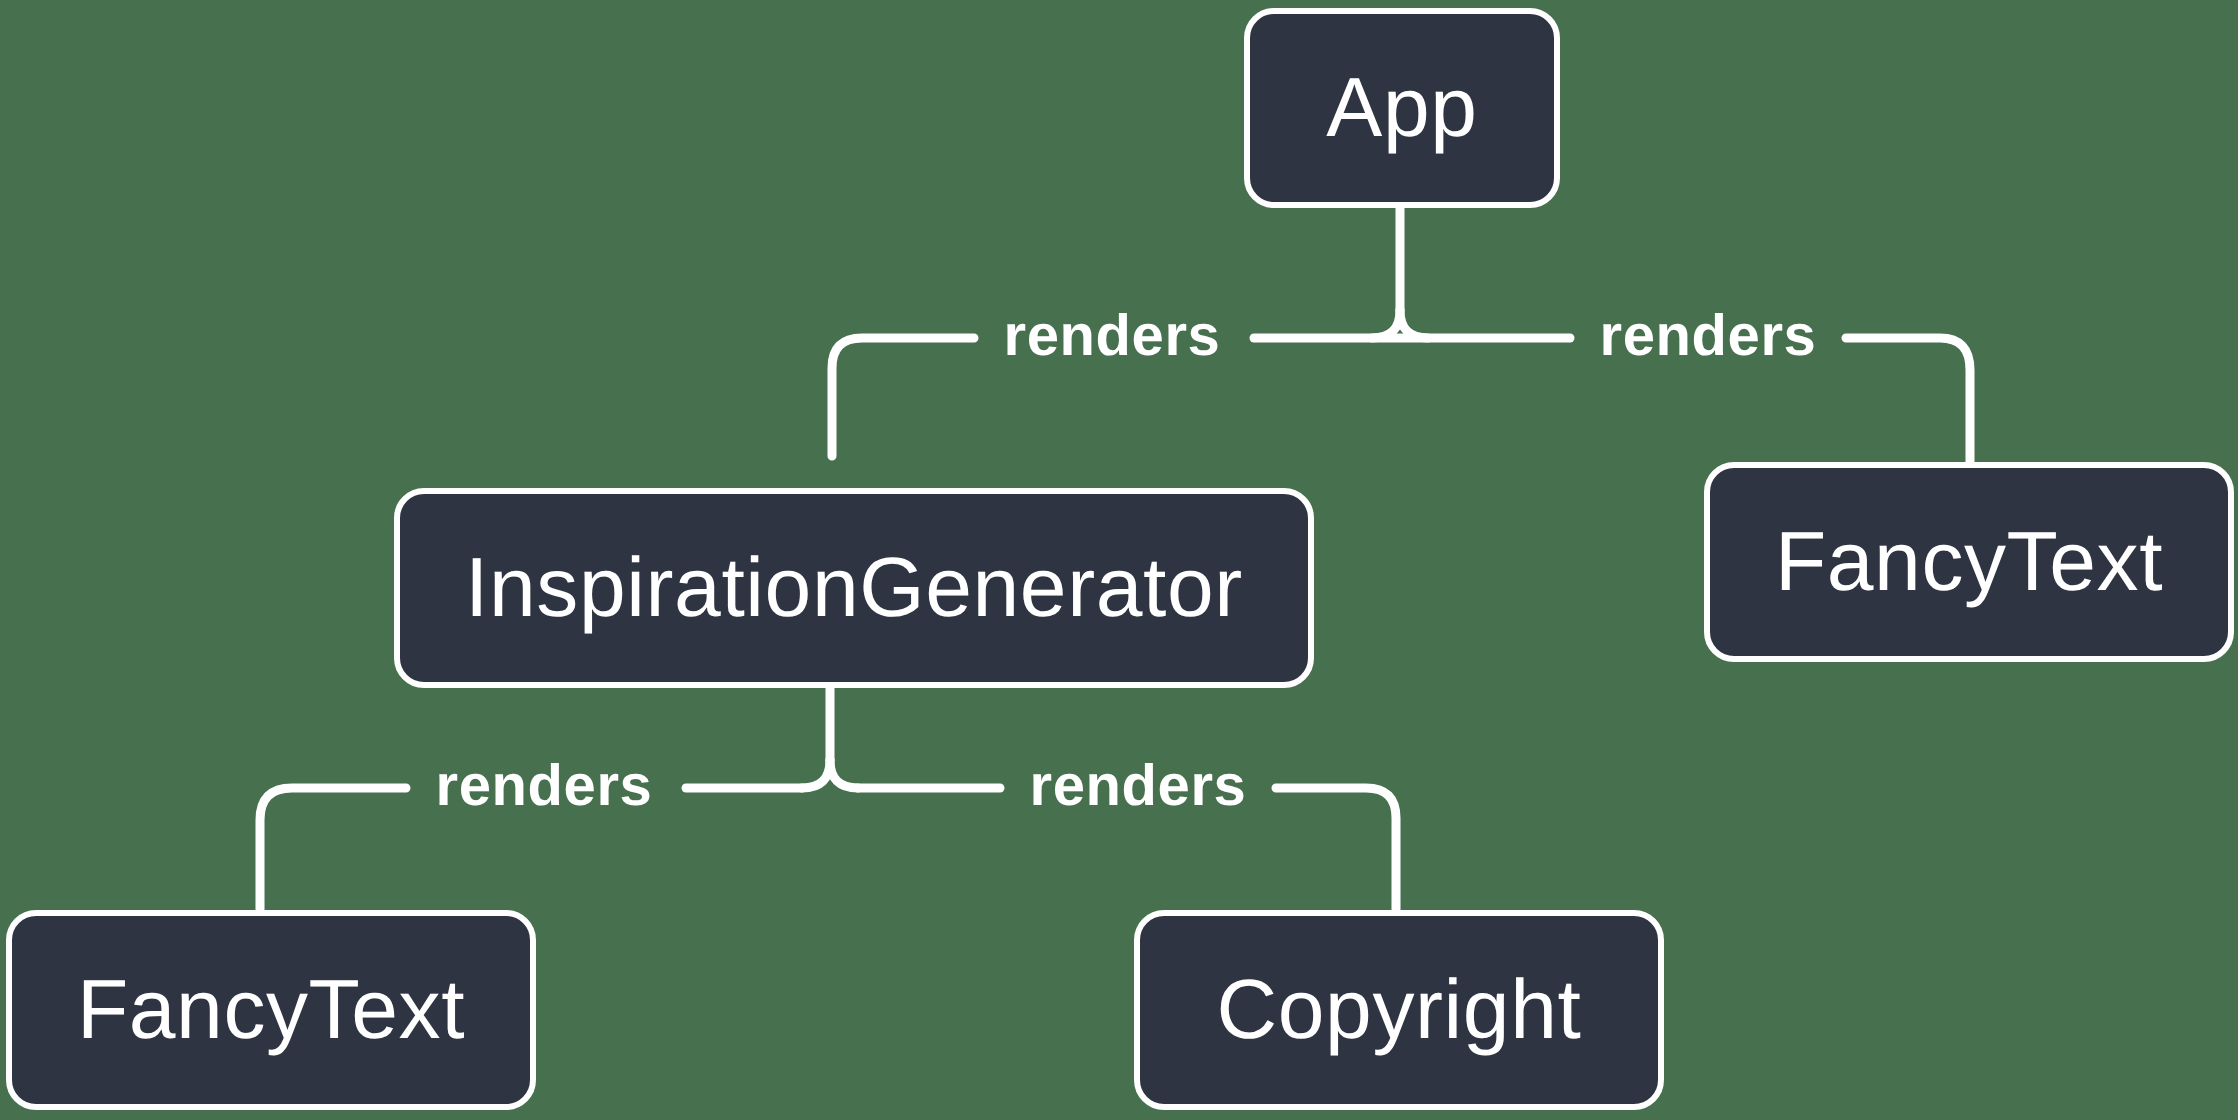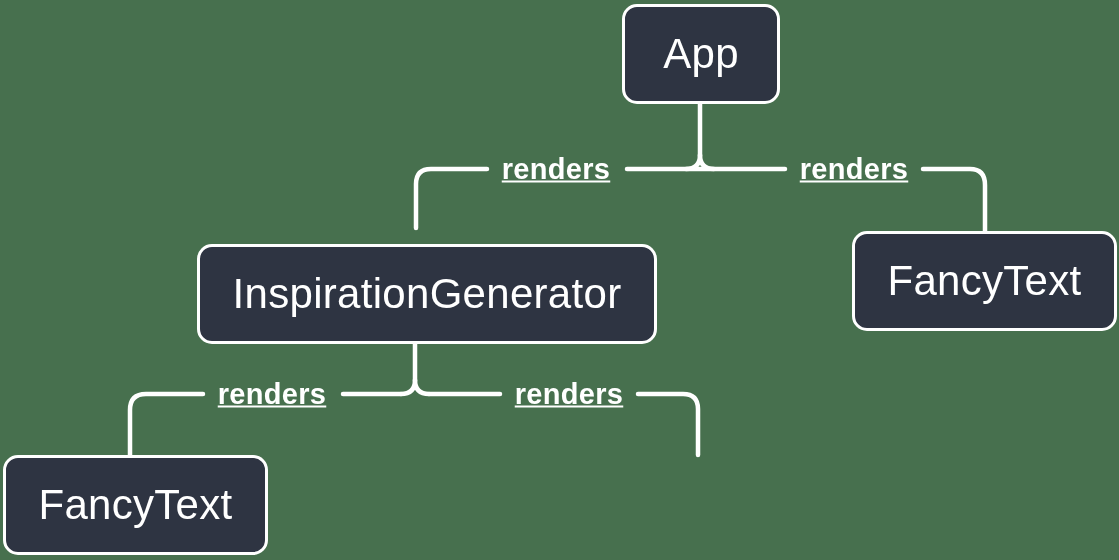--- a/index.html
+++ b/index.html
@@ -39,21 +39,20 @@
     white-space: nowrap;
   }
   .edge-label {
     position: absolute;
     transform: translate(-50%, -50%);
     color: #FFFFFF;
     font-size: 29px;
     font-weight: 700;
     letter-spacing: 0.3px;
     white-space: nowrap;
-    text-decoration: underline;
   }
 </style>
 </head>
 <body>
 
 <div class="canvas">
 
   <svg class="edges" width="1119" height="560" viewBox="0 0 1119 560" aria-hidden="true">
     <g stroke="#FFFFFF" stroke-width="4.5" fill="none" stroke-linecap="round">
 
@@ -87,20 +86,23 @@
   </div>
 
   <div class="node" style="left:852px; top:231px; width:265px; height:100px">
     <span>FancyText</span>
   </div>
 
   <div class="node" style="left:3px; top:455px; width:265px; height:100px">
     <span>FancyText</span>
   </div>
 
+  <div class="node" style="left:567px; top:455px; width:265px; height:100px">
+    <span>Copyright</span>
+  </div>
 
   <div class="edge-label" style="left:556px; top:169px">renders</div>
 
   <div class="edge-label" style="left:854px; top:169px">renders</div>
 
   <div class="edge-label" style="left:272px; top:394px">renders</div>
 
   <div class="edge-label" style="left:569px; top:394px">renders</div>
 
 </div>

